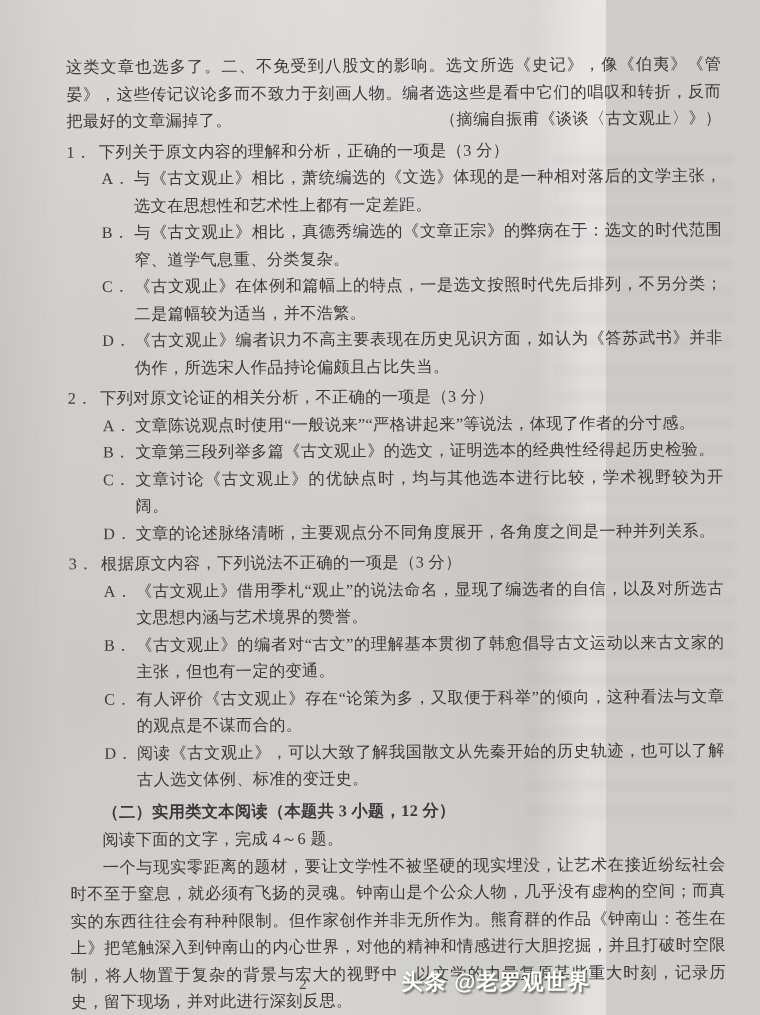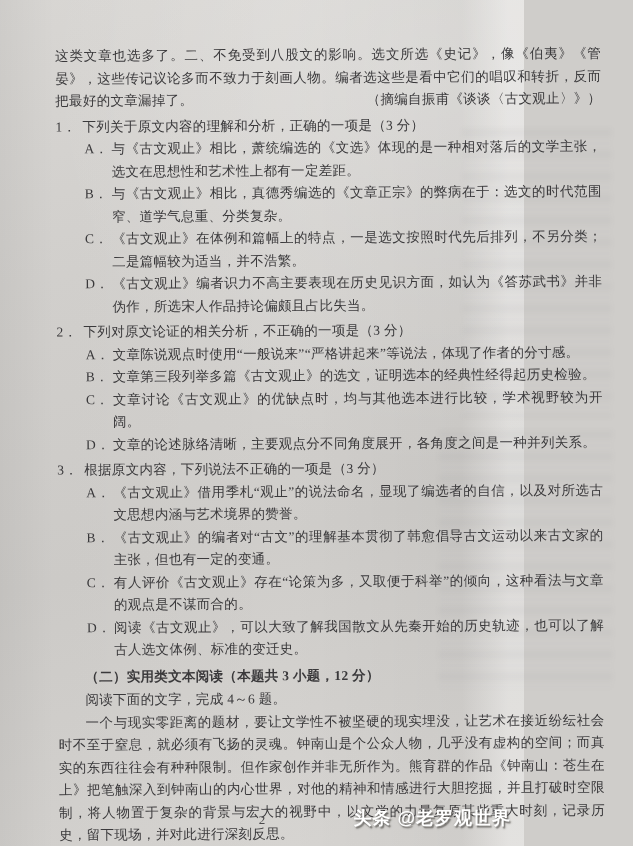--- a/index.html
+++ b/index.html
@@ -10,21 +10,20 @@
   }
   .photo {
     position: relative;
     width: 505px; height: 846px;
     color: #3a393b;
     font-family: "Liberation Serif", serif;
     background:
       radial-gradient(120% 80% at 80% 8%, rgba(255,255,255,0.20), rgba(255,255,255,0) 60%),
       linear-gradient(to right, rgba(0,0,0,0.06), rgba(0,0,0,0.015) 10%, rgba(0,0,0,0) 55%, rgba(0,0,0,0.035) 88%, rgba(255,255,255,0.30) 97%),
       linear-gradient(168deg, #dbd9d6 0%, #d4d2cf 30%, #cfcdca 62%, #d7d5d2 100%);
-    padding-left: 19px;
   }
   .content {
     position: absolute;
     left: 55px; top: 44px; width: 546px;
     transform: rotate(-0.3deg);
     transform-origin: 50% 0;
     font-size: 13.5px;
     line-height: 22.5px;
     letter-spacing: 0.3px;
     text-align: justify;

